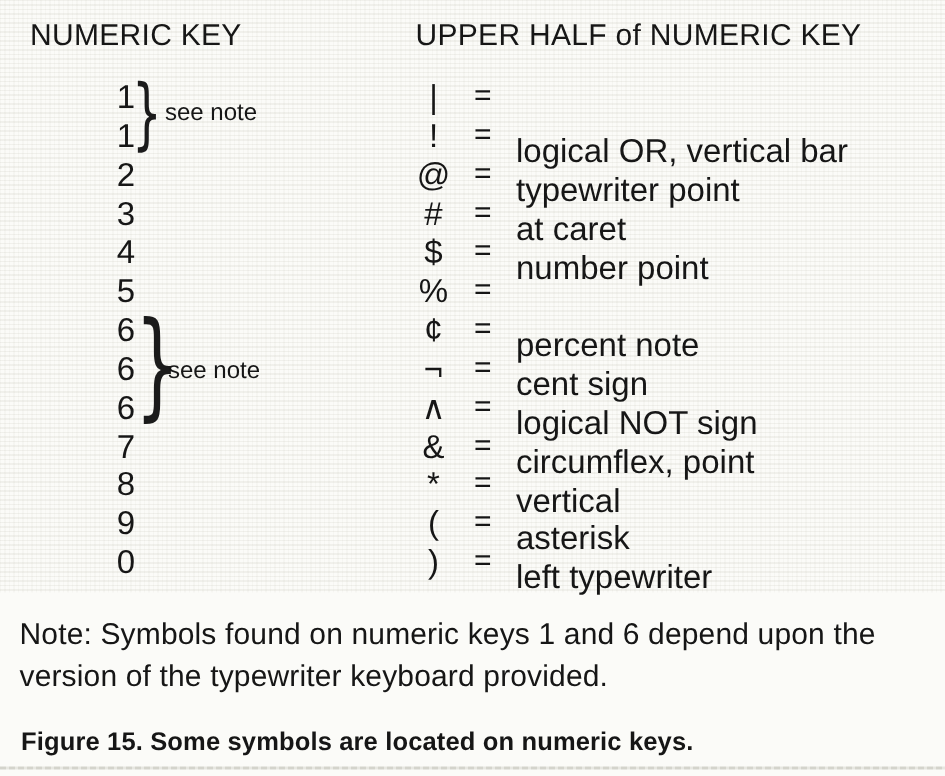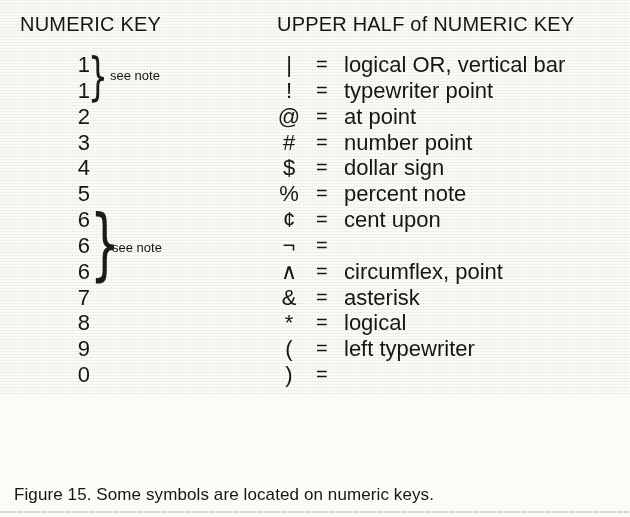--- a/index.html
+++ b/index.html
@@ -26,44 +26,44 @@
   .rows { position: absolute; top: 52px; left: 0; width: 630px; }
   .row  { position: relative; height: 25.85px; }
   .row span {
     position: absolute; top: 0;
     font-size: 22px; line-height: 25.85px; white-space: nowrap;
   }
   .num  { left: 0; width: 90px; text-align: right; }
   .sym  { left: 272px; width: 34px; text-align: center;
           font-family: "Liberation Sans", "DejaVu Sans", sans-serif; }
   .eq   { left: 316px; font-size: 20px !important; }
-  .desc { left: 344px; }
+  .desc { left: 344px; margin-top: 36px; }
   .brace {
     position: absolute;
     font-family: "DejaVu Sans", sans-serif;
     color: #1b1b1b;
     transform-origin: left top;
     transform: scaleX(0.6);
     font-weight: 400;
   }
   .brace-1 { left: 88px; top: 50px;  font-size: 52px; line-height: 52px; }
   .brace-2 { left: 90px; top: 205px; font-size: 78px; line-height: 78px; }
   .see-note {
     position: absolute;
-    font-size: 13px; line-height: 20px; white-space: nowrap;
+    font-size: 16px; line-height: 20px; white-space: nowrap;
   }
   .see-note-1 { left: 110px; top: 66px; }
   .see-note-2 { left: 112px; top: 238px; }
   .note {
     position: absolute; left: 13px; top: 410px; width: 608px;
     font-size: 20px; line-height: 27.5px; letter-spacing: 0.1px;
   }
   .caption {
     position: absolute; left: 14px; top: 485px;
-    font-size: 17px; font-weight: normal; letter-spacing: 0.1px; white-space: nowrap; text-align: right;
+    font-size: 17px; font-weight: bold; letter-spacing: 0.1px; white-space: nowrap; text-align: right;
   }
   .bottom-rule {
     position: absolute; left: 0; right: 0; top: 511px; height: 2px;
     background: repeating-linear-gradient(to right, #d4d4cc 0 4px, #e7e7e1 4px 6px);
   }
 </style>
 </head>
 <body>
 
 <div class="page">
@@ -81,85 +81,89 @@
     <div class="row">
       <span class="num">1</span>
       <span class="sym">!</span>
       <span class="eq">=</span>
       <span class="desc">typewriter point</span>
     </div>
     <div class="row">
       <span class="num">2</span>
       <span class="sym">@</span>
       <span class="eq">=</span>
-      <span class="desc">at point</span>
+      <span class="desc">at caret</span>
     </div>
     <div class="row">
       <span class="num">3</span>
       <span class="sym">#</span>
       <span class="eq">=</span>
       <span class="desc">number point</span>
     </div>
     <div class="row">
       <span class="num">4</span>
       <span class="sym">$</span>
       <span class="eq">=</span>
-      <span class="desc">dollar sign</span>
     </div>
     <div class="row">
       <span class="num">5</span>
       <span class="sym">%</span>
       <span class="eq">=</span>
       <span class="desc">percent note</span>
     </div>
     <div class="row">
       <span class="num">6</span>
       <span class="sym">¢</span>
       <span class="eq">=</span>
-      <span class="desc">cent upon</span>
+      <span class="desc">cent sign</span>
     </div>
     <div class="row">
       <span class="num">6</span>
       <span class="sym">¬</span>
       <span class="eq">=</span>
+      <span class="desc">logical NOT sign</span>
     </div>
     <div class="row">
       <span class="num">6</span>
       <span class="sym">∧</span>
       <span class="eq">=</span>
       <span class="desc">circumflex, point</span>
     </div>
     <div class="row">
       <span class="num">7</span>
       <span class="sym">&amp;</span>
       <span class="eq">=</span>
-      <span class="desc">asterisk</span>
+      <span class="desc">vertical</span>
     </div>
     <div class="row">
       <span class="num">8</span>
       <span class="sym">*</span>
       <span class="eq">=</span>
-      <span class="desc">logical</span>
+      <span class="desc">asterisk</span>
     </div>
     <div class="row">
       <span class="num">9</span>
       <span class="sym">(</span>
       <span class="eq">=</span>
       <span class="desc">left typewriter</span>
     </div>
     <div class="row">
       <span class="num">0</span>
       <span class="sym">)</span>
       <span class="eq">=</span>
     </div>
   </div>
 
   <div class="brace brace-1">}</div>
   <span class="see-note see-note-1">see note</span>
 
   <div class="brace brace-2">}</div>
   <span class="see-note see-note-2">see note</span>
 
+  <div class="note">
+    <span>Note: Symbols found on numeric keys 1 and 6 depend upon the</span><br>
+    <span>version of the typewriter keyboard provided.</span>
+  </div>
 
   <div class="caption">Figure 15. Some symbols are located on numeric keys.</div>
 
   <div class="bottom-rule"></div>
 </div>
 
 </body></html>

